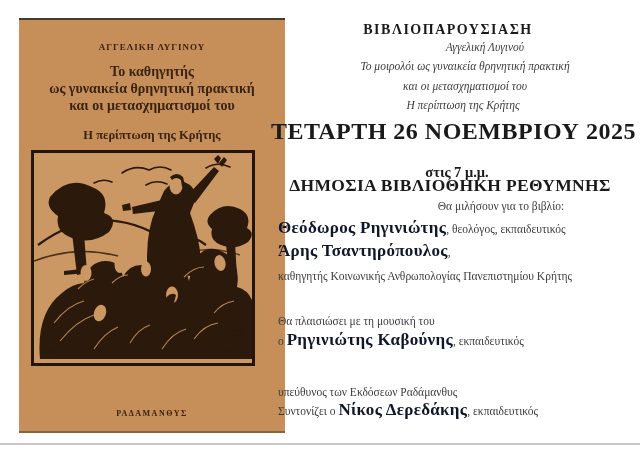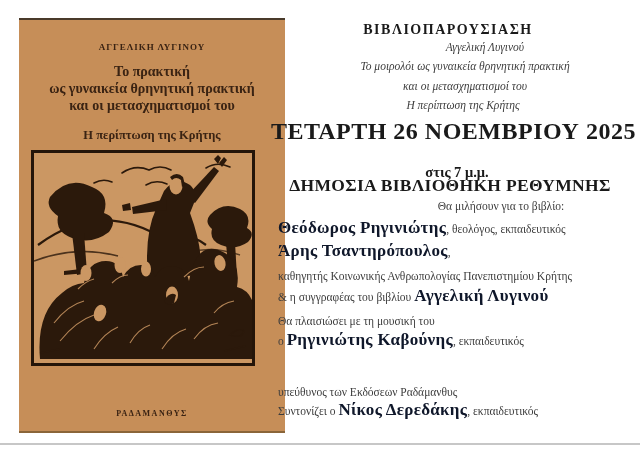--- a/index.html
+++ b/index.html
@@ -52,21 +52,21 @@
   .sp5{top:311px;} .sp6{top:330px;} .sp7{top:355px;} .sp8{top:382px;} .sp9{top:400px;}
 </style>
 </head>
 <body>
 
 <div class="poster">
 
   <div class="cover">
     <div class="cover-author">ΑΓΓΕΛΙΚΗ ΛΥΓΙΝΟΥ</div>
     <div class="cover-title">
-      <div>Το πρακτική</div>
+      <div>Το καθηγητής</div>
       <div>ως γυναικεία θρηνητική πρακτική</div>
       <div>και οι μετασχηματισμοί του</div>
     </div>
     <div class="cover-subtitle">Η περίπτωση της Κρήτης</div>
 
     <div class="illustration">
       <svg viewBox="0 0 218 210" preserveAspectRatio="none">
         <rect width="218" height="210" fill="#cb9763"></rect>
 
         <g stroke="#2b190b" fill="none" stroke-width="1.6" stroke-linecap="round">
@@ -147,21 +147,20 @@
     <div class="line it t2">και οι μετασχηματισμοί του</div>
     <div class="line it sub">Η περίπτωση της Κρήτης</div>
     <div class="line date">ΤΕΤΑΡΤΗ 26 ΝΟΕΜΒΡΙΟΥ 2025</div>
     <div class="line time">στις 7 μ.μ.</div>
     <div class="line venue">ΔΗΜΟΣΙΑ ΒΙΒΛΙΟΘΗΚΗ ΡΕΘΥΜΝΗΣ</div>
     <div class="line intro">Θα μιλήσουν για το βιβλίο:</div>
 
     <div class="sp sp1"><span class="name">Θεόδωρος Ρηγινιώτης</span><span class="sm">, θεολόγος, εκπαιδευτικός</span></div>
     <div class="sp sp2"><span class="name">Άρης Τσαντηρόπουλος</span><span class="sm">,</span></div>
     <div class="sp sp3"><span class="sm">καθηγητής Κοινωνικής Ανθρωπολογίας Πανεπιστημίου Κρήτης</span></div>
-    <div class="sp sp4"><span class="sm">&amp; η συγγραφέας του βιβλίου </span><span class="name">Αγγελική Λυγινού</span></div>
     <div class="sp sp5"><span class="sm">Θα πλαισιώσει με τη μουσική του</span></div>
     <div class="sp sp6"><span class="sm">ο </span><span class="name">Ρηγινιώτης Καβούνης</span><span class="sm">, εκπαιδευτικός</span></div>
     <div class="sp sp8"><span class="sm">υπεύθυνος των Εκδόσεων Ραδάμανθυς</span></div>
     <div class="sp sp9"><span class="sm">Συντονίζει ο </span><span class="name">Νίκος Δερεδάκης</span><span class="sm">, εκπαιδευτικός</span></div>
   </div>
 
   <div class="bottom-rule"></div>
 </div>
 
 </body></html>

